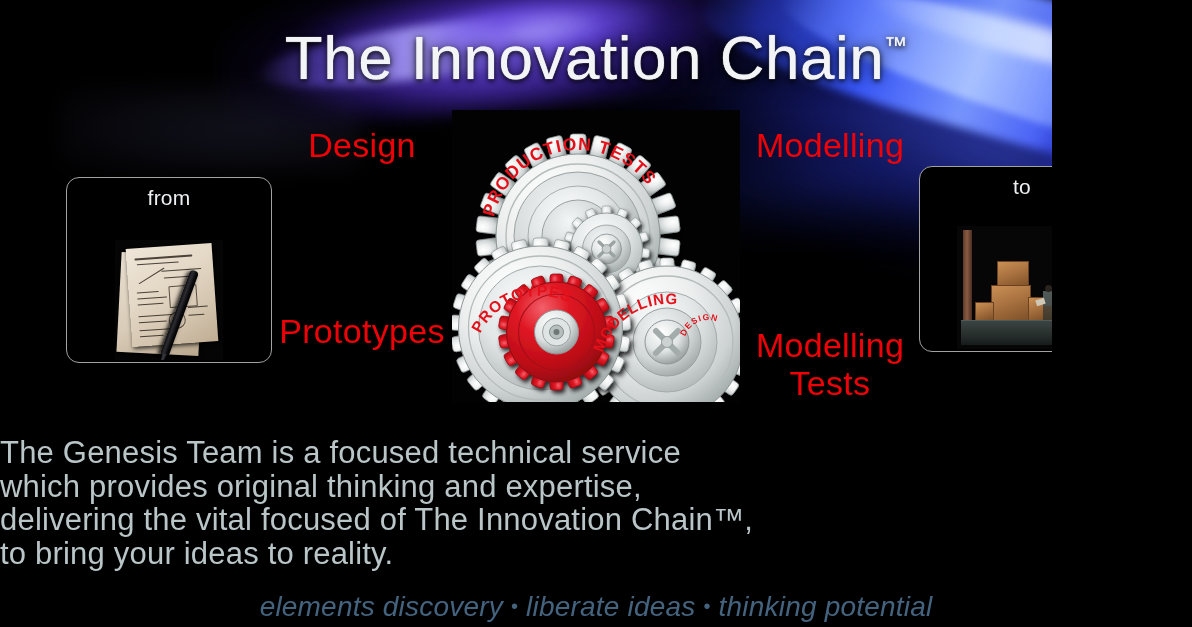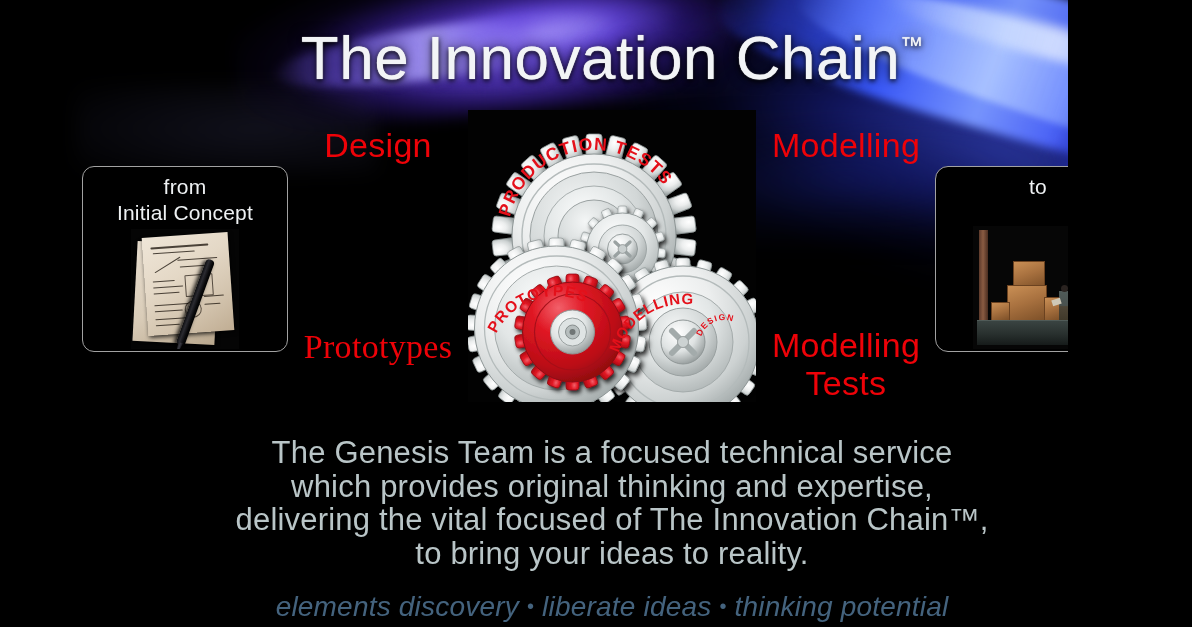--- a/index.html
+++ b/index.html
@@ -12,21 +12,20 @@
     height: 627px;
     overflow: hidden;
     font-family: "Liberation Sans", sans-serif;
   }
   #stage {
     position: relative;
     width: 1052px;
     height: 627px;
     background: #000000;
     overflow: hidden;
-    margin-left: 16px;
   }
 
   
   .bg-layer { position: absolute; inset: 0; overflow: hidden; pointer-events: none; }
 
   .smoke-violet {
     position: absolute;
     left: 215px; top: -78px;
     width: 560px; height: 190px;
     background: radial-gradient(ellipse 55% 52% at 50% 66%,
@@ -181,34 +180,34 @@
     color: #ee0208;
     font-size: 34px;
     font-weight: 300;
     line-height: 38px;
     letter-spacing: .3px;
     white-space: nowrap;
     text-align: center;
   }
   #label-design    { left: 264px; top: 126px; width: 196px; }
   #label-modelling { left: 732px; top: 126px; width: 196px; }
-  #label-prototypes{ left: 264px; top: 328px; width: 196px; font-family: Liberation Serif, serif; }
+  #label-prototypes{ left: 264px; top: 312px; width: 196px; }
   #label-prodtests { left: 732px; top: 326px; width: 196px; }
 
   
   .panel {
     position: absolute;
     width: 206px; height: 186px;
     border: 1.3px solid #a2a2a2;
     border-radius: 13px;
     background: #000;
     box-sizing: border-box;
     overflow: hidden;
   }
-  #panel-left  { left: 66px;  top: 166px; border-radius: 12px; }
+  #panel-left  { left: 66px;  top: 177px; }
   #panel-right { left: 919px; top: 166px; }
   .panel-caption {
     position: absolute;
     left: 0; top: 7px; width: 100%;
     text-align: center;
     color: #eef1f3;
     font-size: 21px;
     font-weight: 300;
     line-height: 26px;
     letter-spacing: .2px;
@@ -305,21 +304,20 @@
     background: #020202;
     overflow: hidden;
   }
   #gear-art svg { display:block; }
 
   
   .body-copy {
     position: absolute;
     left: 0; top: 436px;
     width: 1192px;
-    text-align: center;
     color: #b9c5c7;
     font-size: 31px;
     font-weight: 300;
     line-height: 33.5px;
     letter-spacing: .2px;
   }
   .body-copy div { white-space: nowrap; }
 
   .tagline {
     position: absolute;
@@ -377,21 +375,20 @@
   <div class="stage-label" id="label-modelling">Modelling</div>
   <div class="stage-label" id="label-prototypes">Prototypes</div>
   <div class="stage-label" id="label-prodtests">
     <div>Modelling</div>
     <div>Tests</div>
   </div>
 
   <div class="panel" id="panel-left">
     <div class="panel-caption">
       <div>from</div>
-      <div>Initial Concept</div>
     </div>
     <div class="panel-photo">
       <div class="photo-sketch">
         <div class="sheet s2"></div>
         <div class="sheet s1">
           <div class="scribble" style="left:8px;  top:10px; width:58px; height:1.6px;"></div>
           <div class="scribble" style="left:10px; top:16px; width:42px; height:1.4px;"></div>
           <div class="scribble" style="left:9px;  top:28px; width:30px; height:1.4px; transform:rotate(-28deg);"></div>
           <div class="scribble" style="left:34px; top:24px; width:40px; height:1.4px;"></div>
           <div class="scribble" style="left:36px; top:31px; width:34px; height:1.4px;"></div>

